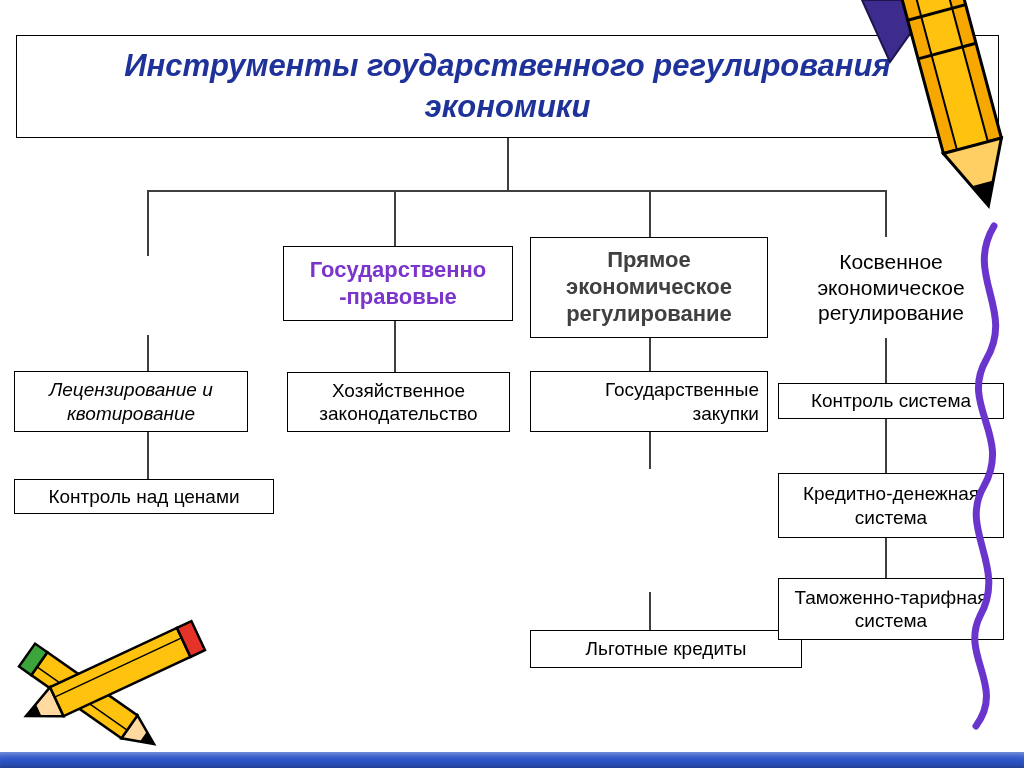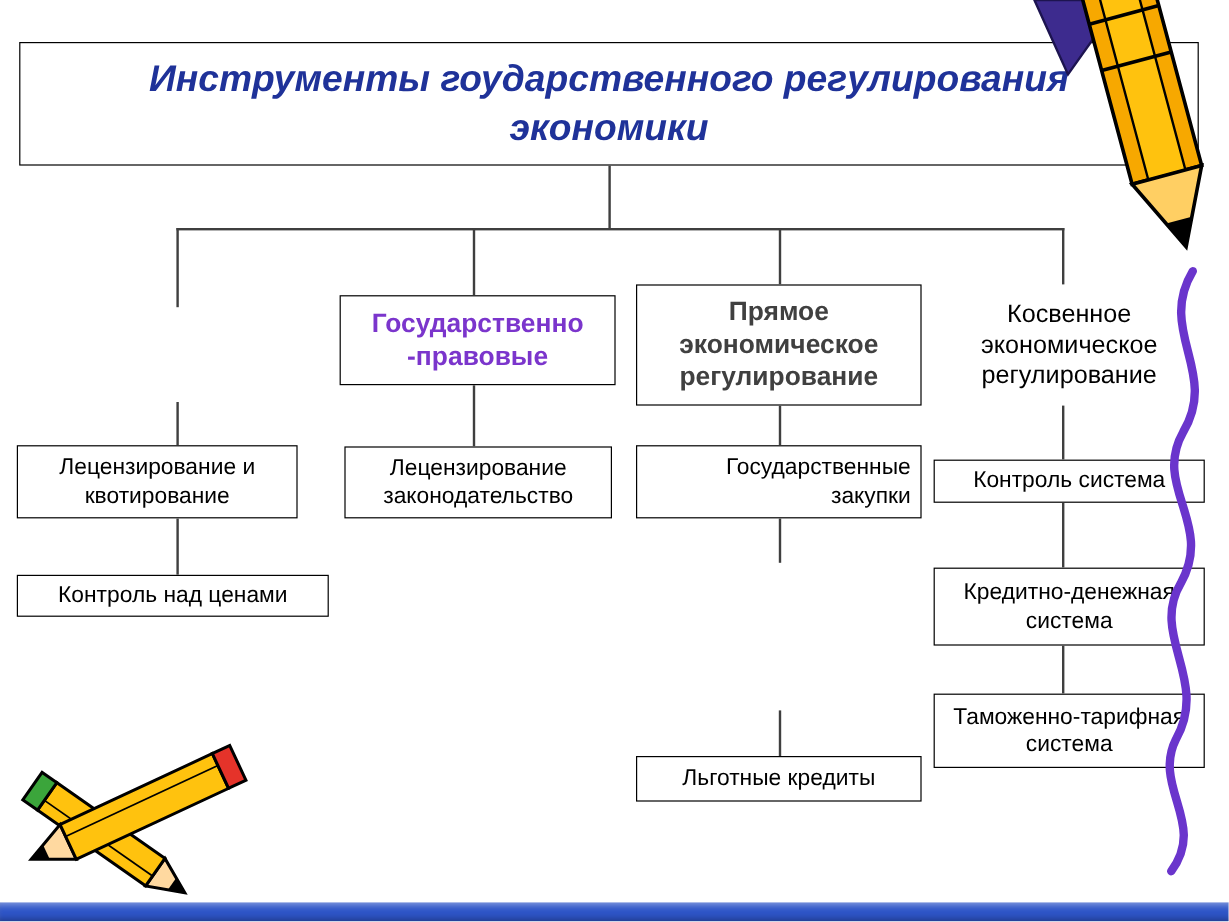--- a/index.html
+++ b/index.html
@@ -48,29 +48,29 @@
   <div class="line" style="left:394px; top:321px; width:2px; height:51px;"></div>
 
   <div class="line" style="left:649px; top:338px; width:2px; height:33px;"></div>
   <div class="line" style="left:649px; top:432px; width:2px; height:37px;"></div>
   <div class="line" style="left:649px; top:592px; width:2px; height:38px;"></div>
 
   <div class="line" style="left:885px; top:338px; width:2px; height:45px;"></div>
   <div class="line" style="left:885px; top:419px; width:2px; height:54px;"></div>
   <div class="line" style="left:885px; top:538px; width:2px; height:40px;"></div>
 
-  <div class="box child" style="left:14px; top:371px; width:234px; height:61px;">Лецензирование и квотирование</div>
+  <div class="box child" style="left:14px; top:371px; width:234px; height:61px;font-style:italic;">Лецензирование и квотирование</div>
   <div class="box child" style="left:14px; top:479px; width:260px; height:35px;">Контроль над ценами</div>
 
   <div class="box hdr" style="left: 283px; top: 246px; width: 230px; height: 75px; color: rgb(123, 53, 204);">Государственно -правовые</div>
-  <div class="box child" style="left:287px; top:372px; width:223px; height:60px;">Лецензирование законодательство</div>
+  <div class="box child" style="left:287px; top:372px; width:223px; height:60px;">Хозяйственное законодательство</div>
 
   <div class="box hdr" style="left: 530px; top: 237px; width: 238px; height: 101px; color: #404040;">Прямое экономическое регулирование</div>
   <div class="box child" style="left:530px; top:371px; width:238px; height:61px;text-align:right;">Государственные закупки</div>
-  <div class="box child" style="left:530px; top:630px; width:238px; height:38px;">Льготные кредиты</div>
+  <div class="box child" style="left:530px; top:630px; width:272px; height:38px;">Льготные кредиты</div>
 
   <div class="box hdr-plain noborder" style="left: 778px; top: 237px; width: 226px; height: 101px; color: rgb(0, 0, 0);">Косвенное экономическое регулирование</div>
   <div class="box child" style="left:778px; top:383px; width:226px; height:36px;">Контроль система</div>
   <div class="box child" style="left:778px; top:473px; width:226px; height:65px;">Кредитно-денежная система</div>
   <div class="box child" style="left:778px; top:578px; width:226px; height:62px;">Таможенно-тарифная система</div>
 
   <svg class="decor" style="left:822px; top:0; width:200px; height:270px;" viewBox="0 0 200 270">
     <polygon points="40,0 112,0 68,62" fill="#3D2B8E" stroke="#1d1450" stroke-width="2"></polygon>
     <g transform="rotate(-15 120 40)">
       <rect x="92" y="-80" width="60" height="230" fill="#F7A800" stroke="#000" stroke-width="3"></rect>

